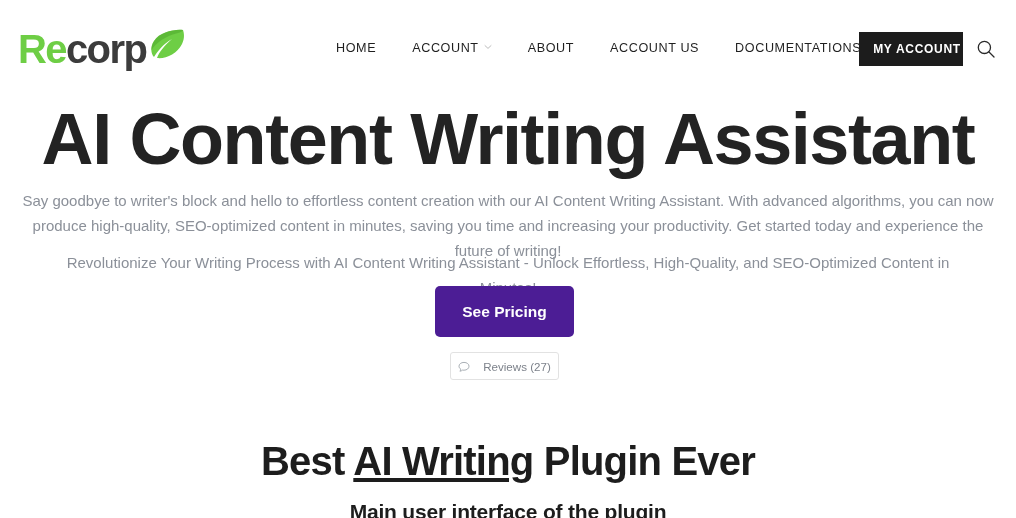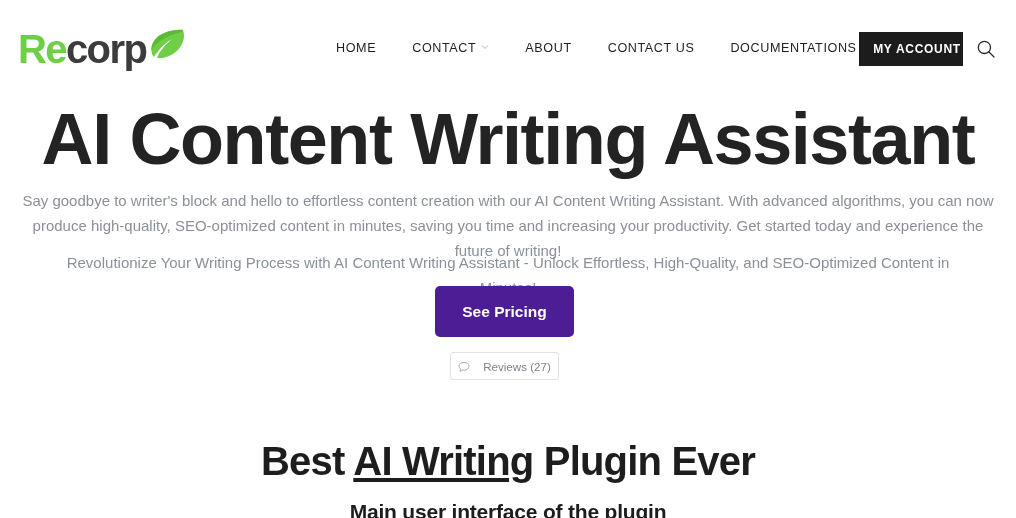--- a/index.html
+++ b/index.html
@@ -131,32 +131,32 @@
         <path d="M41 3 C32 2 18 5 12 14 C8 20 9 27 12 30 C15 25 21 17 30 12 C22 19 17 25 15 31 C24 32 35 27 40 17 C43 11 42 6 41 3 Z" fill="#6ECE45"></path>
         <path d="M41 3 C32 2 18 5 12 14 C10 17 9.2 20.4 9.3 23.3 C14 16 24 8.5 36 6 C38.5 5.4 40.2 4.4 41 3 Z" fill="#4FA82C" opacity="0.55"></path>
       </svg>
     </span>
 
     <nav class="nav">
       <div class="nav-item">
         <span>HOME</span>
       </div>
       <div class="nav-item">
-        <span>CONTACT</span>
+        <span>ACCOUNT</span>
         <span class="chev">
           <svg width="8" height="8" viewBox="0 0 8 8">
               <path d="M1 2.6 L4 5.4 L7 2.6" fill="none" stroke="#b4b4b4" stroke-width="0.9" stroke-linecap="round"></path>
             </svg>
         </span>
       </div>
       <div class="nav-item">
         <span>ABOUT</span>
       </div>
       <div class="nav-item">
-        <span>CONTACT US</span>
+        <span>ACCOUNT US</span>
       </div>
       <div class="nav-item">
         <span>DOCUMENTATIONS</span>
         <span class="chev">
           <svg width="8" height="8" viewBox="0 0 8 8">
               <path d="M1 2.6 L4 5.4 L7 2.6" fill="none" stroke="#b4b4b4" stroke-width="0.9" stroke-linecap="round"></path>
             </svg>
         </span>
       </div>
     </nav>

